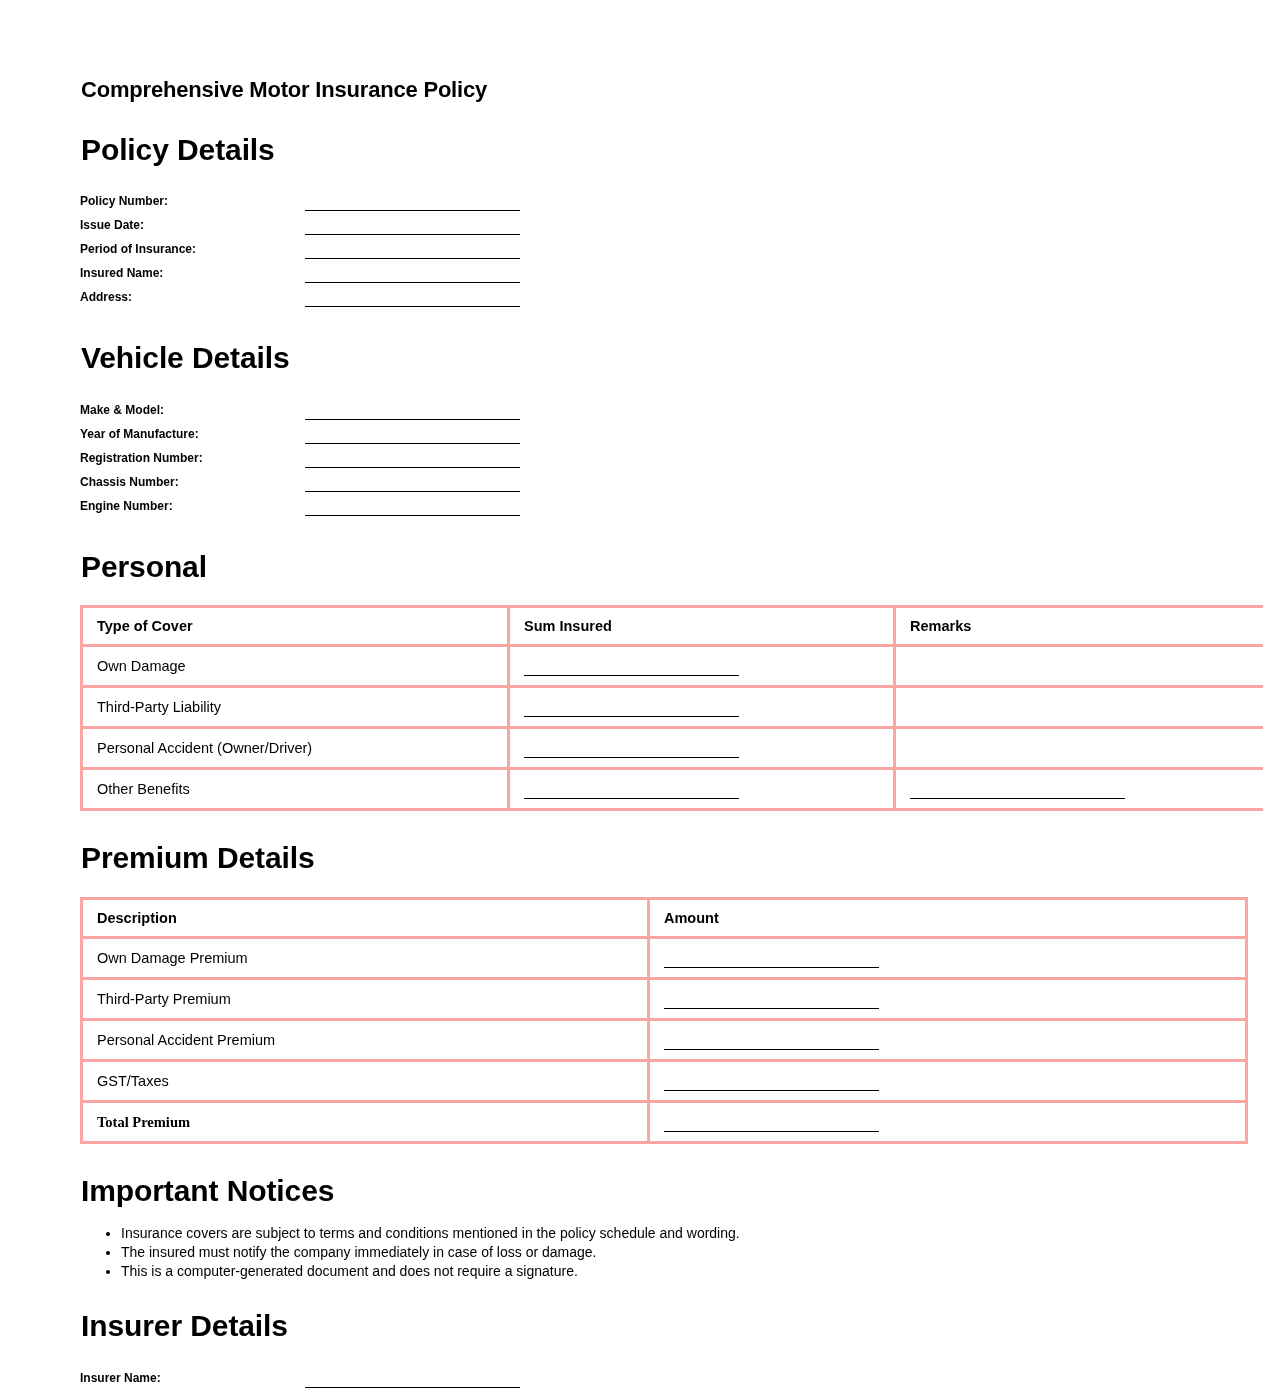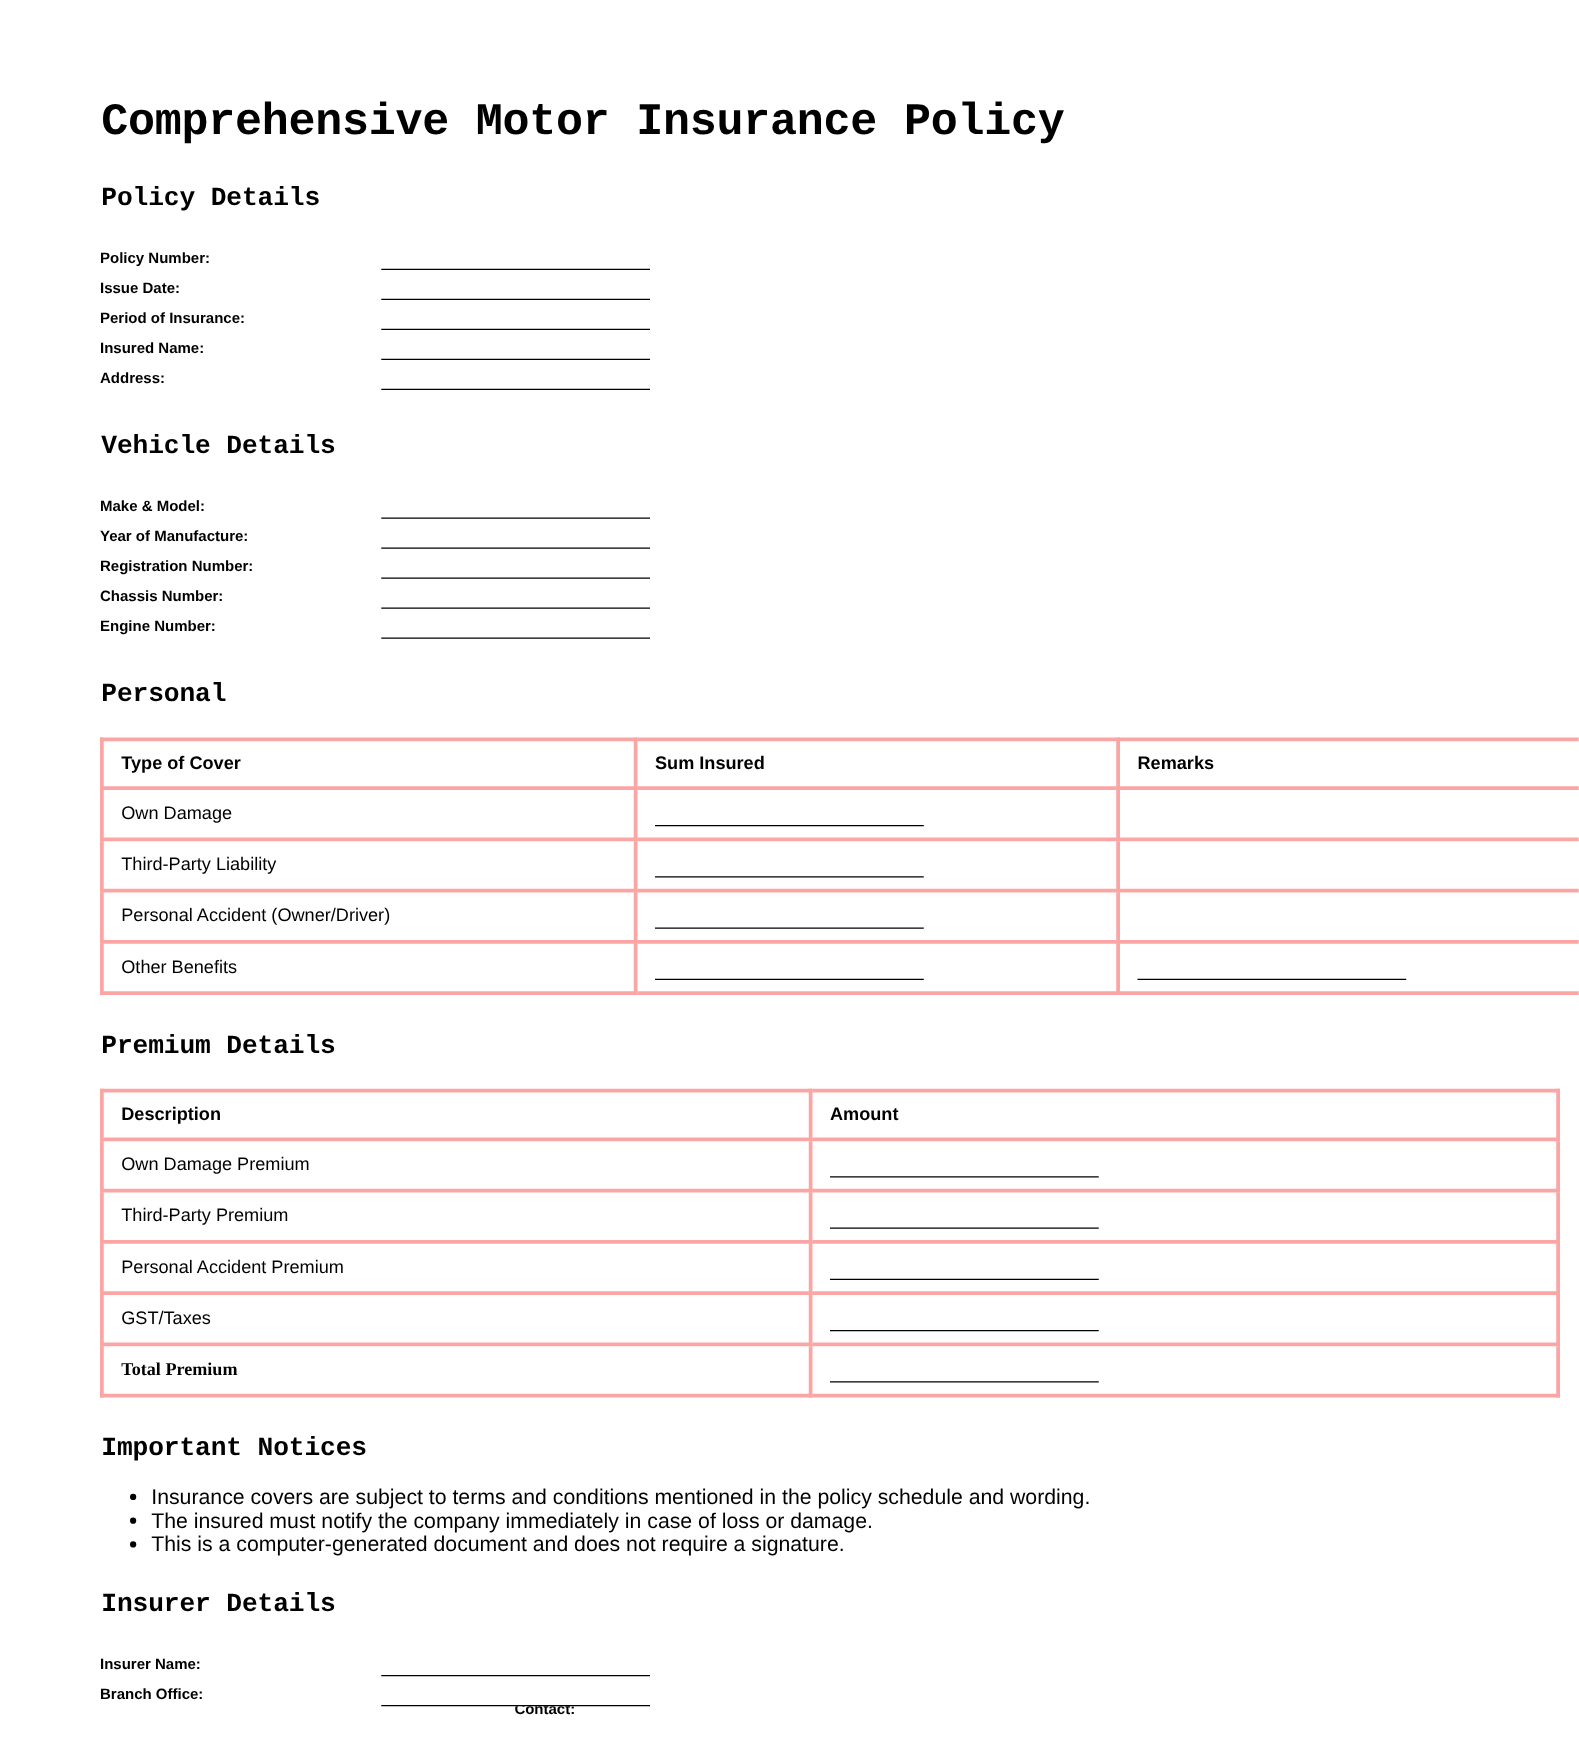--- a/index.html
+++ b/index.html
@@ -20,35 +20,33 @@
     position: relative;
     width: 1263px;
     height: 1392px;
     background: #ffffff;
     box-sizing: border-box;
     padding: 78px 80px 0 80px;
   }
 
   
   .doc-title {
-    font-size: 36px;
+    font-size: 22px;
     font-weight: bold;
     line-height: 1.12;
     margin: 0 0 0 1px;
     letter-spacing: -0.2px;
-    font-family: Liberation Mono, monospace;
   }
 
   .section-heading {
-    font-size: 21px;
+    font-size: 30px;
     font-weight: bold;
     line-height: 1.15;
     margin: 0 0 0 1px;
     letter-spacing: -0.1px;
-    font-family: Liberation Mono, monospace;
   }
 
   .sp-title-to-h2   { height: 30px; }
   .sp-h2-to-fields  { height: 20px; }
   .sp-fields-to-h2  { height: 34px; }
   .sp-h2-to-table   { height: 21px; }
   .sp-table-to-h2   { height: 30px; }
   .sp-h2-to-list    { height: 16px; }
   .sp-list-to-h2    { height: 28px; }
 
@@ -129,21 +127,21 @@
   .col-prem-desc   { width: 536px; }
   .col-prem-amount { width: 567px; }
 
   
   ul.notices {
     margin: 0;
     padding: 0 0 0 41px;
     list-style-type: disc;
   }
   ul.notices li {
-    font-size: 17px;
+    font-size: 14px;
     line-height: 19px;
     margin: 0;
     padding: 0;
   }
 
   .clip-row {
     overflow: hidden;
   }
 </style>
 </head>

